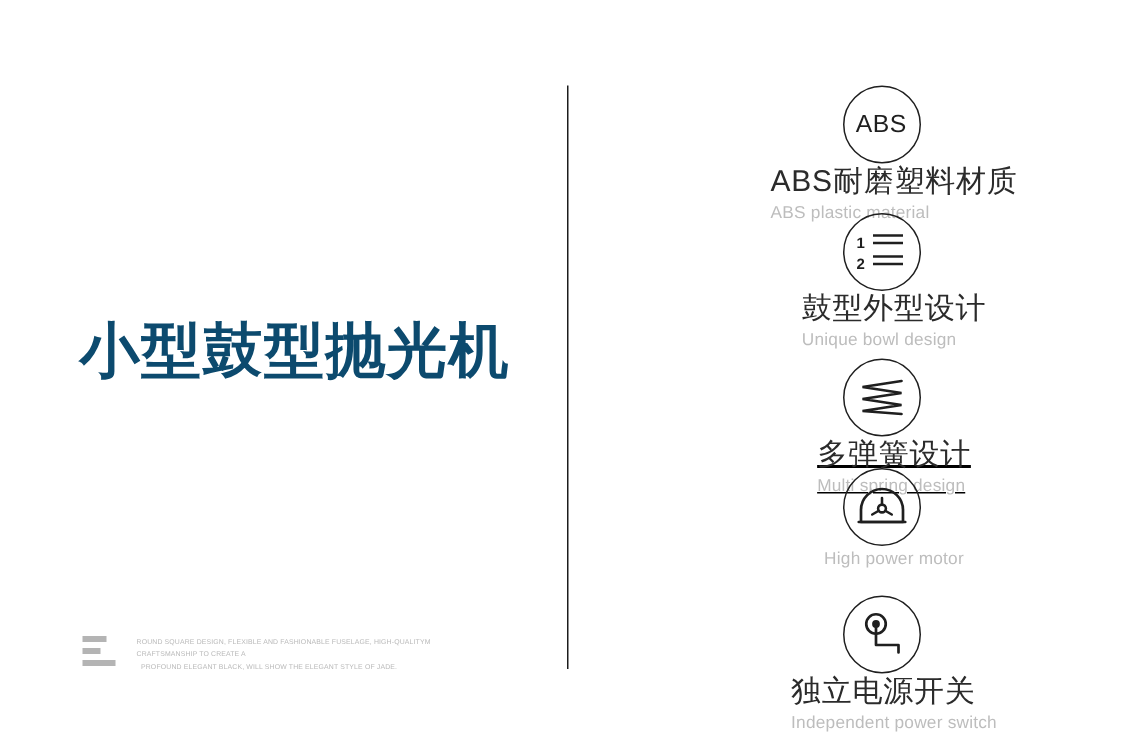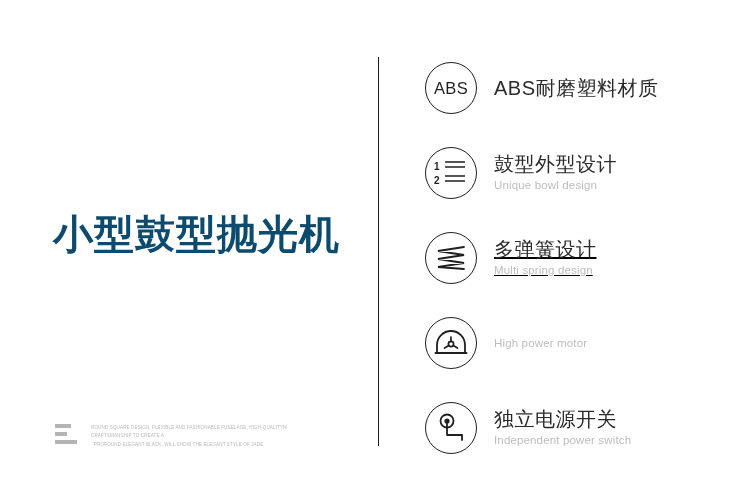--- a/index.html
+++ b/index.html
@@ -95,20 +95,21 @@
     left: 425px; top: 0;
     width: 325px; height: 501px;
   }
   .feature {
     position: absolute;
     left: 0;
     width: 325px;
     height: 62px;
     display: flex;
     align-items: center;
+    flex-direction: column;
   }
   .feature-icon {
     flex: 0 0 auto;
     width: 52px; height: 52px;
     border: 1.6px solid #1f1f1f;
     border-radius: 50%;
     display: flex;
     align-items: center;
     justify-content: center;
     overflow: hidden;
@@ -172,20 +173,21 @@
   <div class="divider"></div>
 
   <div class="right-panel">
 
     <div class="feature" style="top:57px;">
       <div class="feature-icon">
         <span class="abs-text">ABS</span>
       </div>
       <div class="feature-text">
         <div class="feature-cn">ABS耐磨塑料材质</div>
+        <div class="feature-en">ABS plastic material</div>
       </div>
     </div>
 
     <div class="feature" style="top:142px;">
       <div class="feature-icon">
         <svg width="34" height="28" viewBox="0 0 34 28">
           <text x="0" y="11" font-family="Liberation Sans, sans-serif" font-size="10" font-weight="700" fill="#1f1f1f">1</text>
           <text x="0" y="25" font-family="Liberation Sans, sans-serif" font-size="10" font-weight="700" fill="#1f1f1f">2</text>
           <g stroke="#1f1f1f" stroke-width="1.7" stroke-linecap="butt">
             <line x1="11" y1="3" x2="31" y2="3"></line>
@@ -194,21 +196,21 @@
             <line x1="11" y1="22" x2="31" y2="22"></line>
           </g>
         </svg>
       </div>
       <div class="feature-text">
         <div class="feature-cn">鼓型外型设计</div>
         <div class="feature-en">Unique bowl design</div>
       </div>
     </div>
 
-    <div class="feature" style="top:227px;text-decoration:underline;">
+    <div class="feature" style="top:239px;text-decoration:underline;">
       <div class="feature-icon">
         <svg width="32" height="26" viewBox="0 0 32 26">
           <polyline points="29,2 3,6 29,10 3,14 29,18 3,22 29,24" fill="none" stroke="#1f1f1f" stroke-width="1.8" stroke-linejoin="miter" stroke-linecap="round"></polyline>
         </svg>
       </div>
       <div class="feature-text">
         <div class="feature-cn">多弹簧设计</div>
         <div class="feature-en">Multi spring design</div>
       </div>
     </div>

